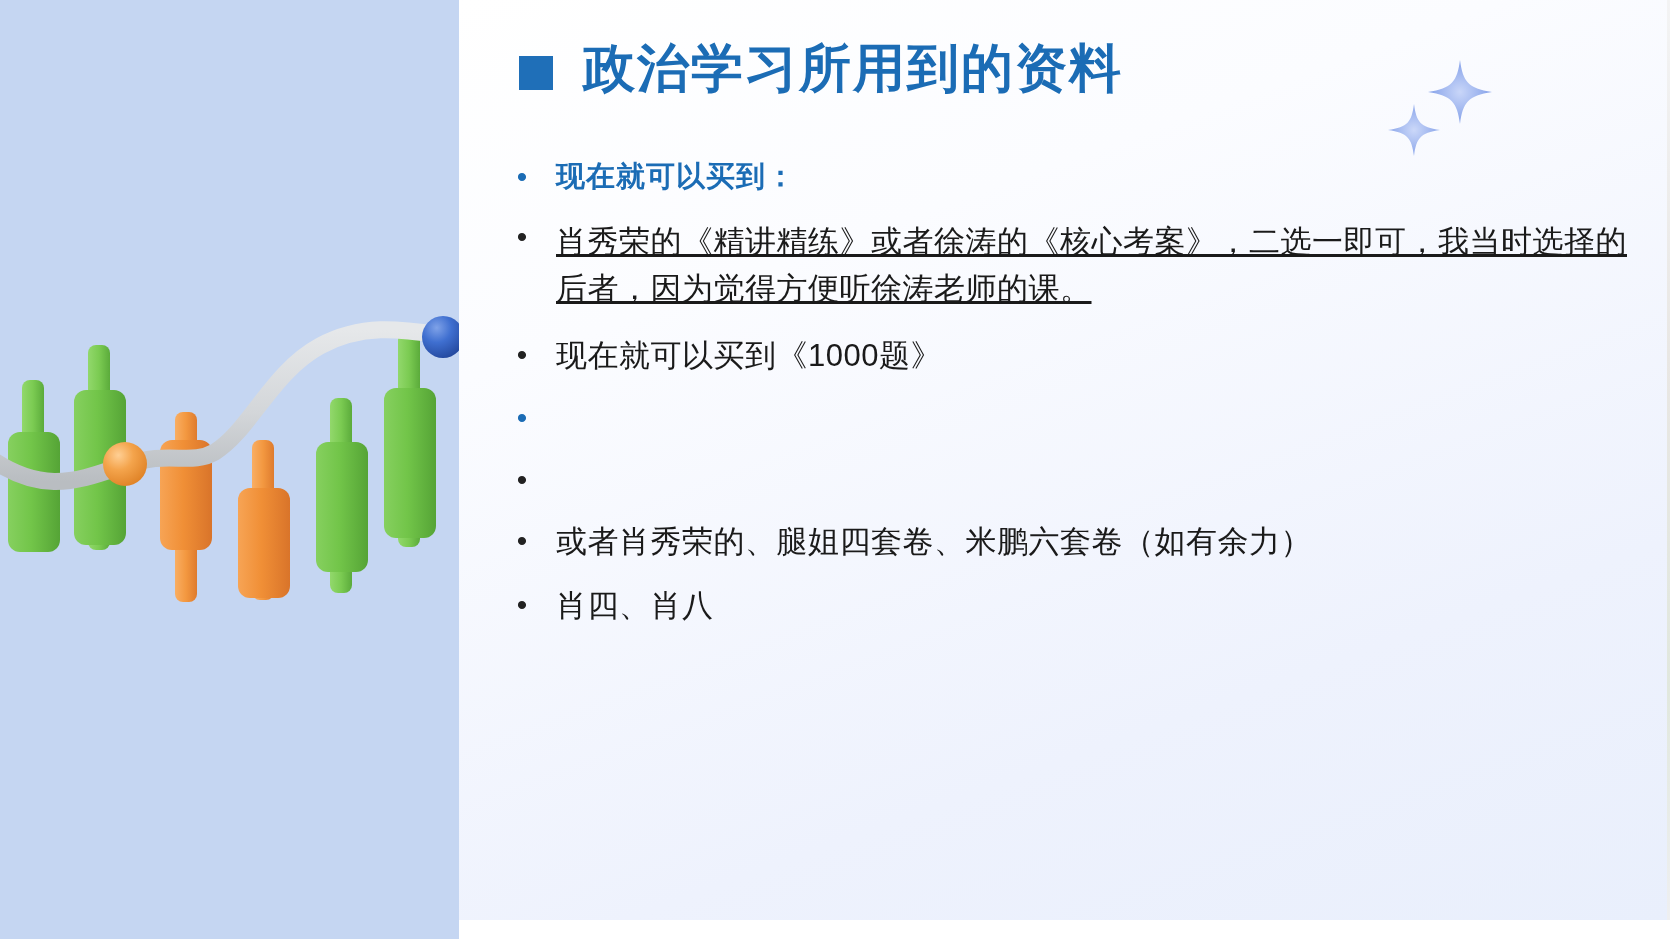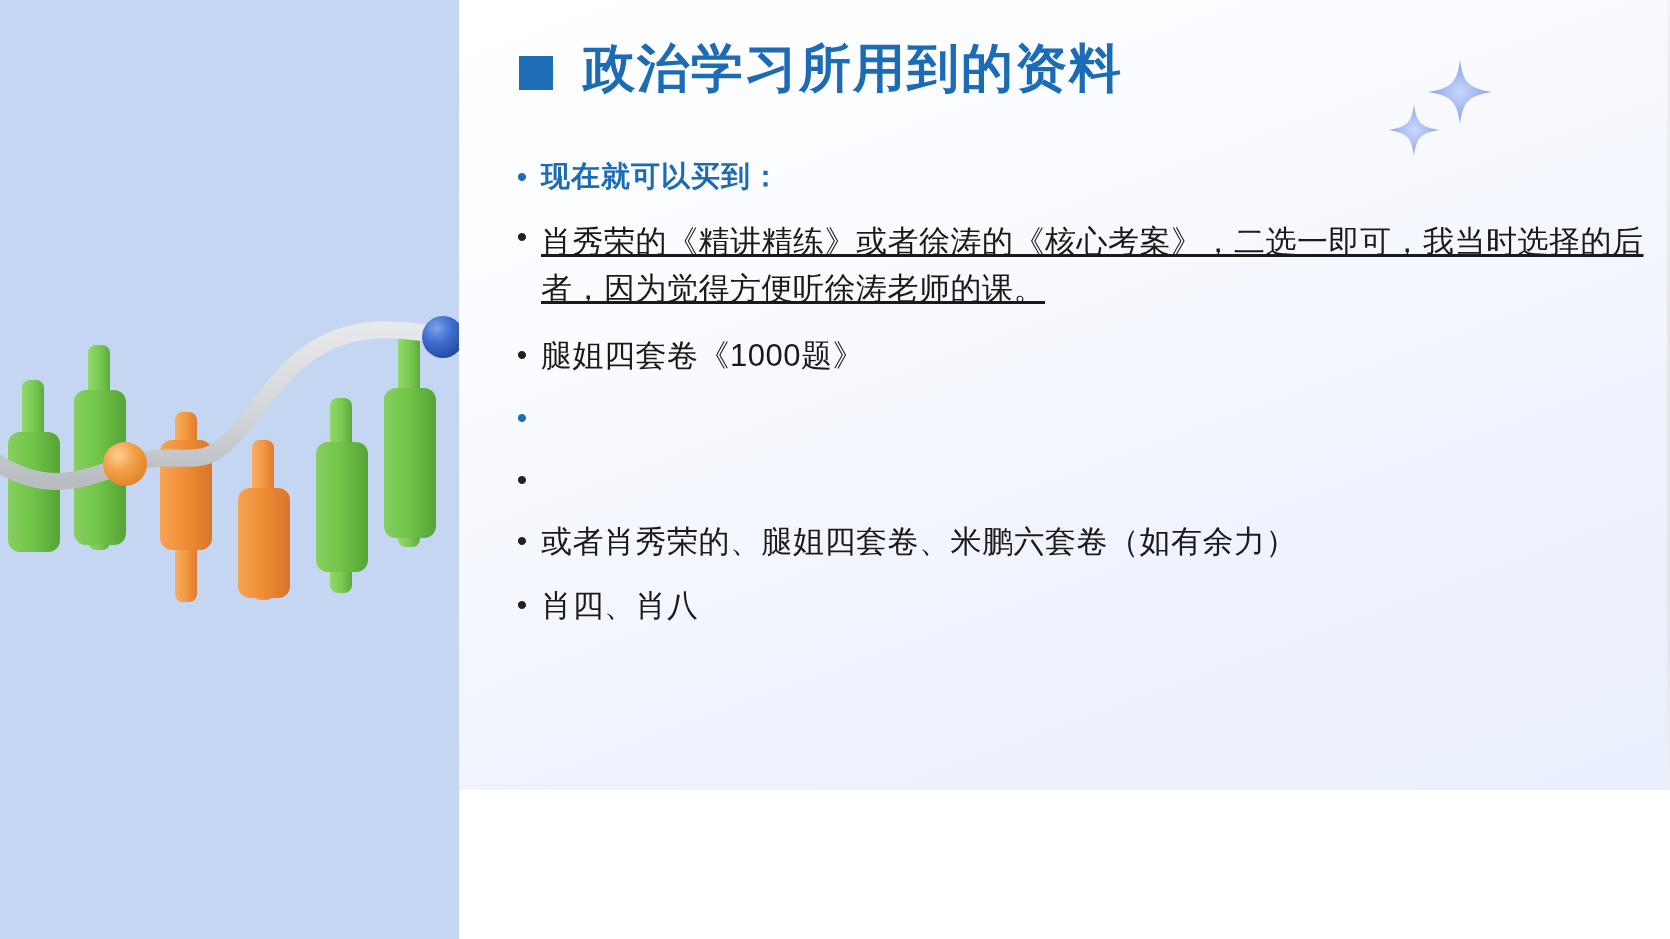--- a/index.html
+++ b/index.html
@@ -29,21 +29,21 @@
     left:0; top:0;
     width:500px; height:939px;
     overflow:visible;
   }
   .chart-art svg { display:block; overflow:visible; }
 
   
   .right-panel {
     position:relative;
     flex:1 1 auto;
-    height:790px;
+    height:920px;
     background:linear-gradient(160deg,#ffffff 0%,#fbfcff 28%,#eef2fd 72%,#e9effc 100%);
     overflow:hidden;
   }
   .right-panel::after{
     content:"";
     position:absolute; right:0; top:0; bottom:0; width:3px;
     background:linear-gradient(180deg,#f2f2f2 0%,#e7e4df 40%,#dfe6d8 75%,#efefef 100%);
     opacity:.85;
   }
 
@@ -89,20 +89,21 @@
     text-align:center;
     color:#222222;
     user-select:none;
   }
   .bullet-dot.accent { color:#1b6cb5; }
   .bullet-text {
     font-size:31px;
     line-height:1.28;
     color:#1a1a1a;
     letter-spacing:.5px;
+    margin-left:15px;
   }
   .bullet-text.accent {
     color:#1b6cb5;
     font-weight:bold;
     font-size:29px;
     letter-spacing:1px;
   }
 
   
   .r-head   { margin-top:0px;  }
@@ -227,21 +228,21 @@
         <div class="bullet-text accent">现在就可以买到：</div>
       </div>
 
       <div class="bullet-row r-para">
         <div class="bullet-dot">•</div>
         <div class="bullet-text wrap">肖秀荣的《精讲精练》或者徐涛的《核心考案》，二选一即可，我当时选择的后者，因为觉得方便听徐涛老师的课。</div>
       </div>
 
       <div class="bullet-row r-item">
         <div class="bullet-dot">•</div>
-        <div class="bullet-text">腿姐四套卷《1000题》</div>
+        <div class="bullet-text">现在就可以买到《1000题》</div>
       </div>
 
       <div class="bullet-row r-head2">
         <div class="bullet-dot accent">•</div>
       </div>
 
       <div class="bullet-row r-item">
         <div class="bullet-dot">•</div>
       </div>
 

